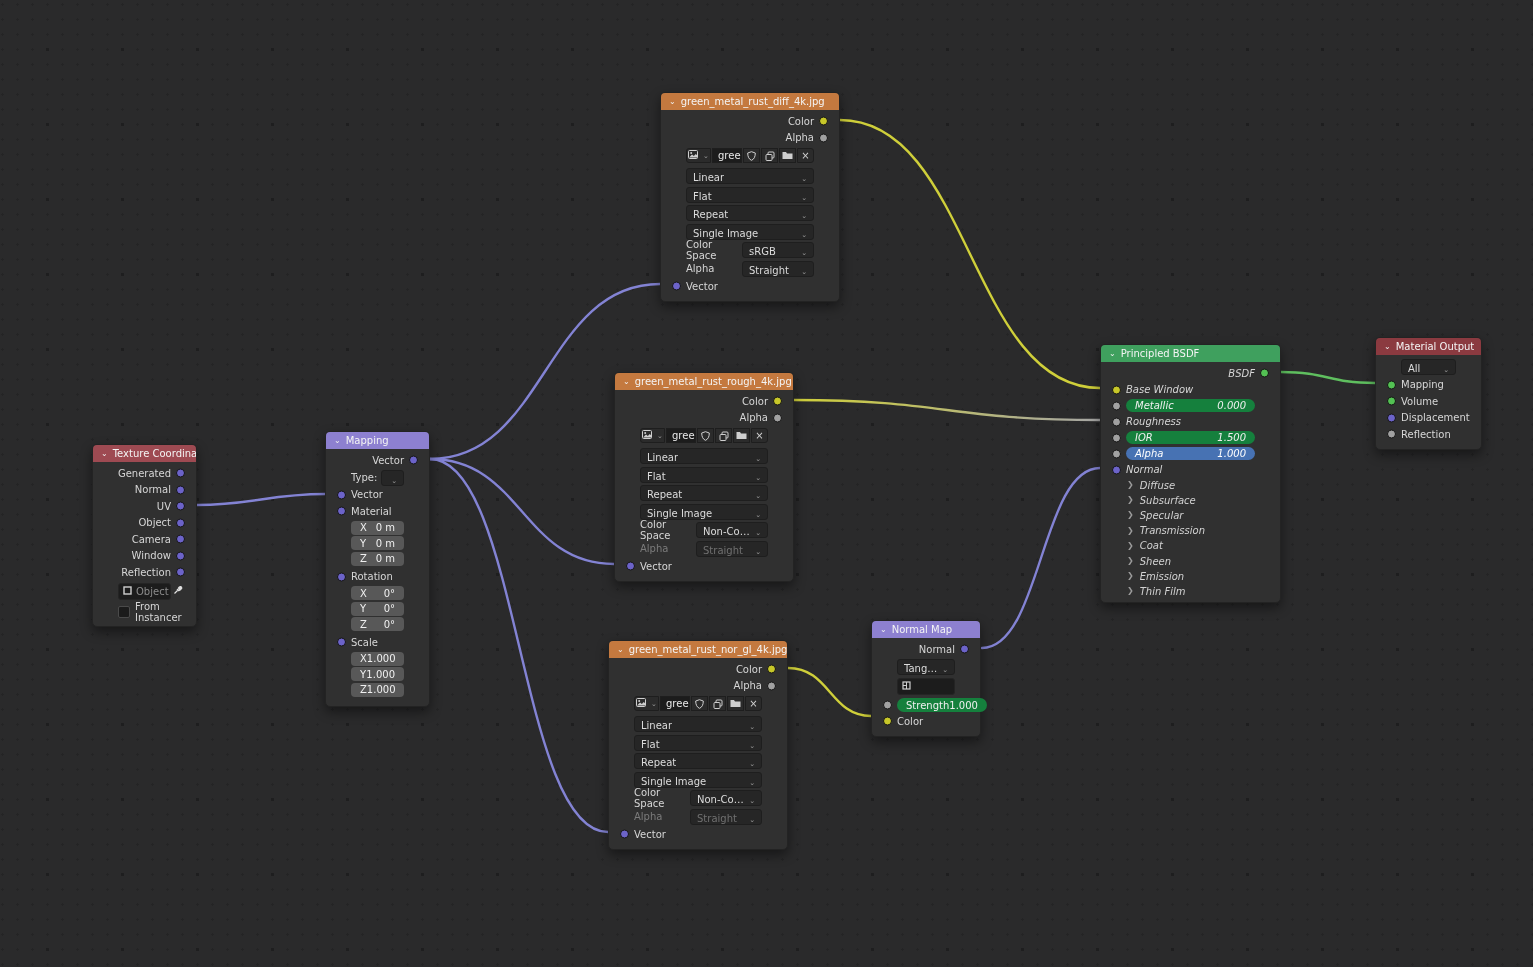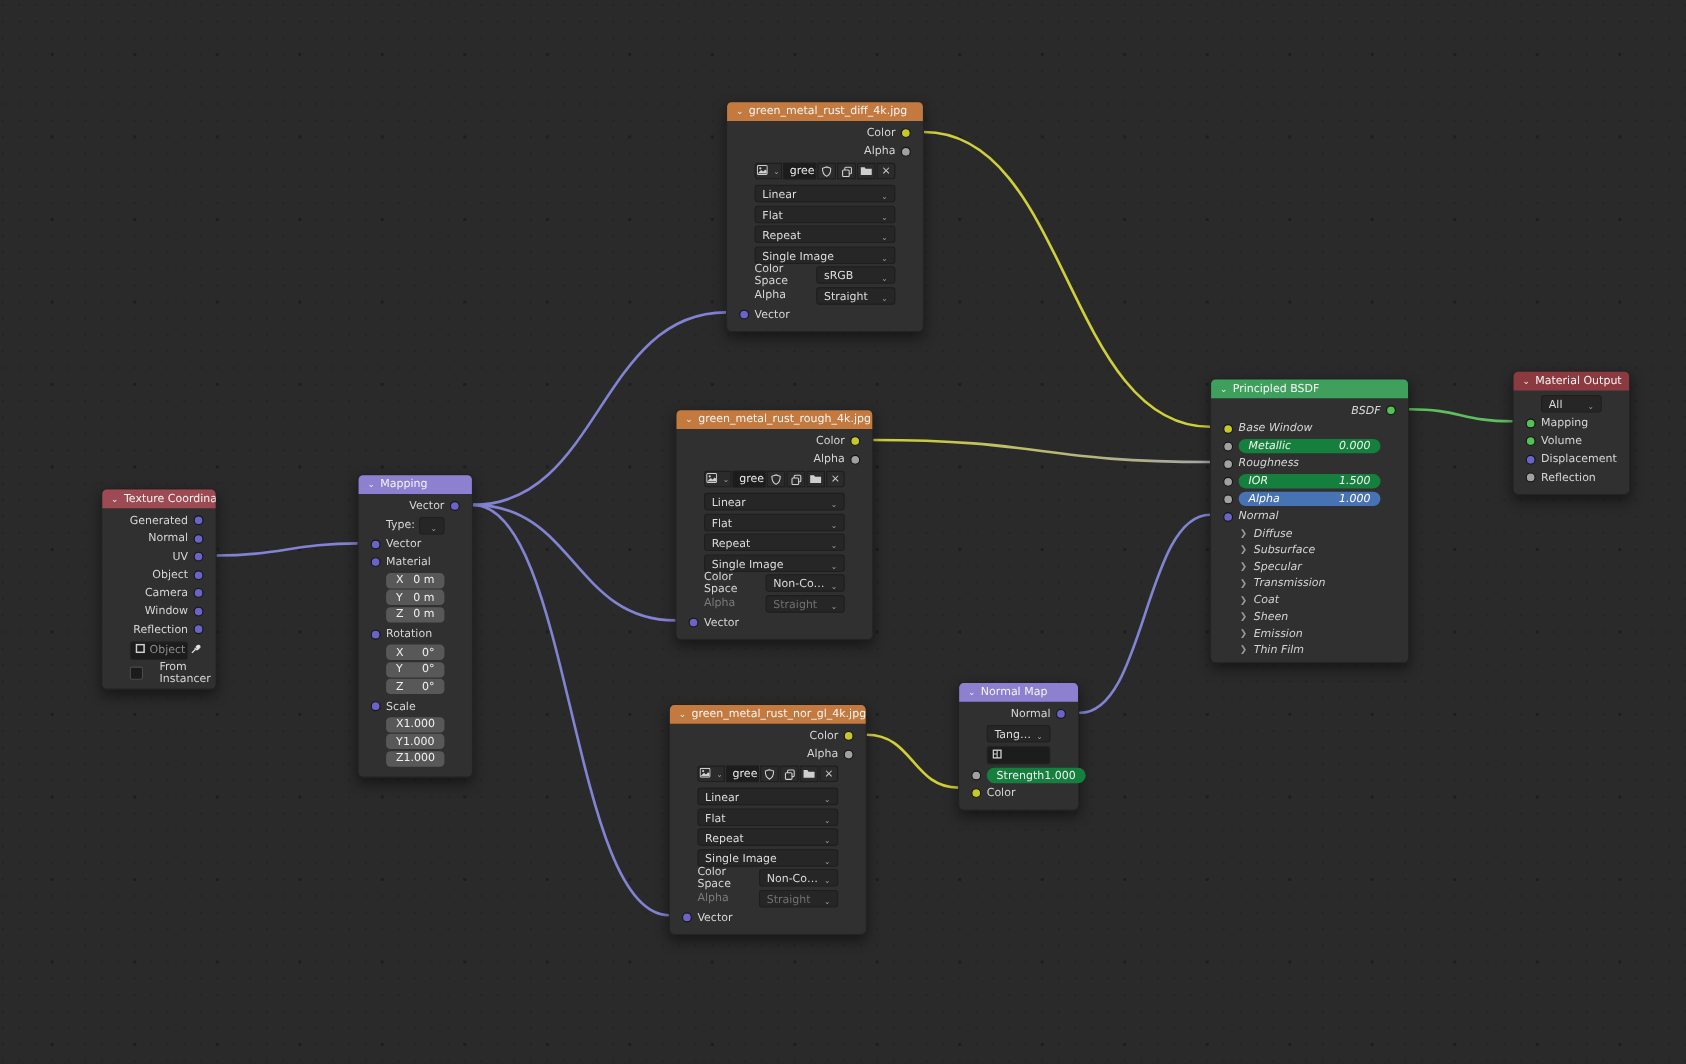--- a/index.html
+++ b/index.html
@@ -53,21 +53,21 @@
   .seg{background:#2b2b2b;border:1px solid #1e1e1e;display:flex;align-items:center;
        justify-content:center;box-sizing:border-box;}
   .seg.first{border-radius:3px 0 0 3px;width:25px;gap:2px;}
   .seg.name{flex:1;background:#1c1c1c;color:#e8e8e8;justify-content:flex-start;
             padding:0 5px;overflow:hidden;min-width:0;}
   .seg.btn{width:17px;color:#cfcfcf;}
   .seg.last{border-radius:0 3px 3px 0;}
   .fieldrow{display:flex;align-items:center;gap:4px;background:#1c1c1c;border:1px solid #242424;
             border-radius:3px;margin:2px 9px;height:15px;padding:0 4px;position:relative;}
   .fieldrow .ph{color:#8b8b8b;flex:1;}
-  .cbrow{display:flex;align-items:center;gap:15px;padding:2px 9px 0;height:16px;}
+  .cbrow{display:flex;align-items:center;gap:5px;padding:2px 9px 0;height:16px;}
   .cb{width:10px;height:10px;background:#1b1b1b;border:1px solid #4a4a4a;border-radius:2px;flex:none;}
   .prow{height:15.2px;display:flex;align-items:center;gap:6px;padding:0 10px;color:#d2d2d2;}
   .pch{color:#9b9b9b;font-size:8px;line-height:1;}
   .dis{color:#7b7b7b;}
   .dd.disdd{color:#707070;}
   .typerow{height:18px;display:flex;align-items:center;gap:4px;padding:0 9px;}
   .typerow .dd{flex:1;}
 </style>
 </head>
 <body>

